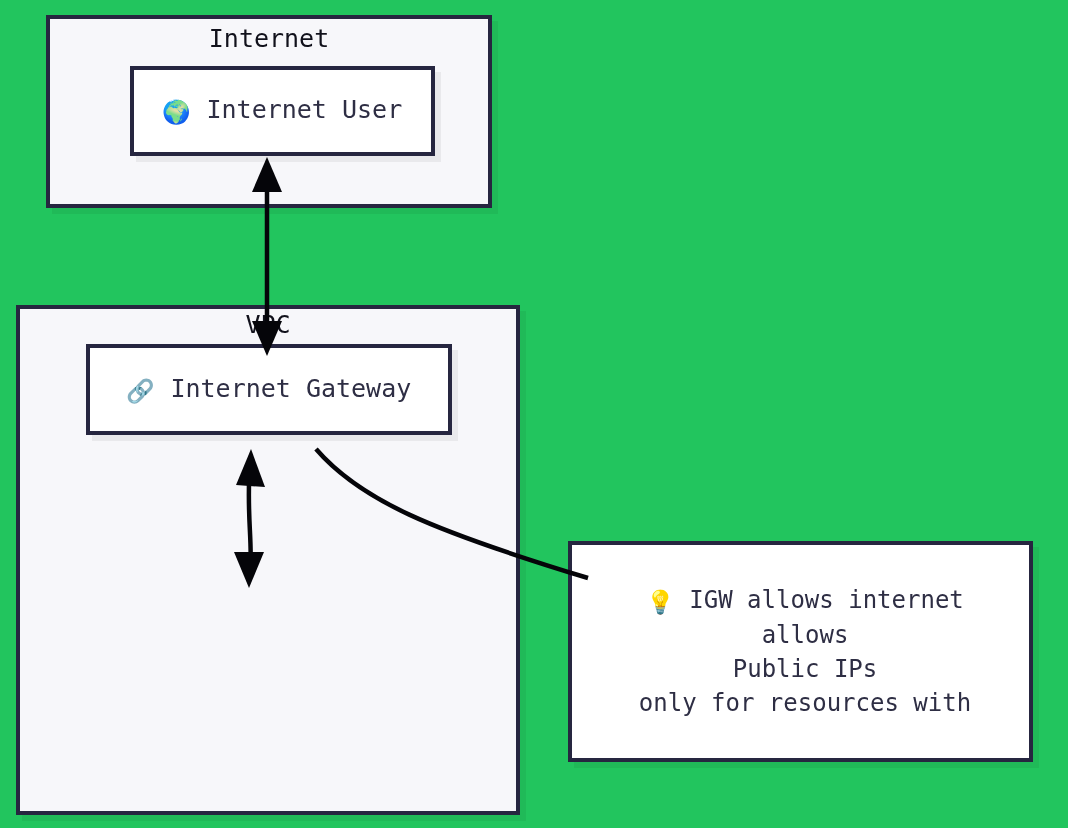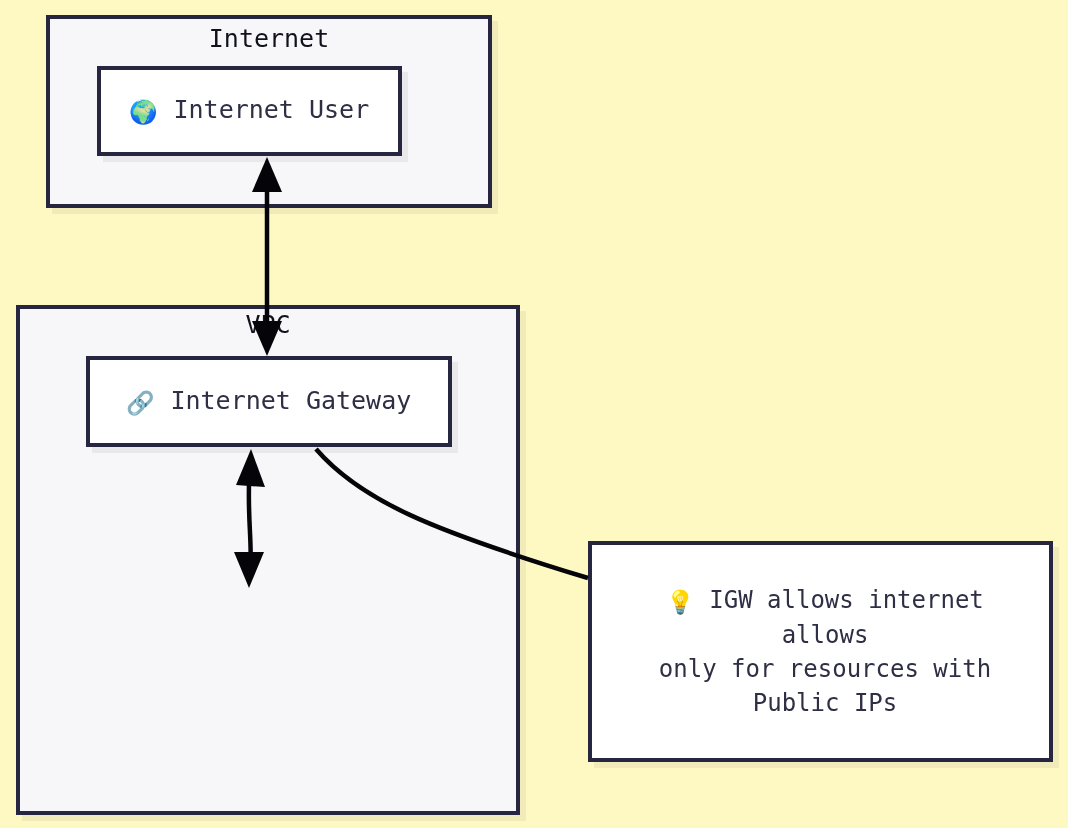--- a/index.html
+++ b/index.html
@@ -4,21 +4,21 @@
 <style>
   html, body {
     margin: 0;
     padding: 0;
     background: #ffffff;
   }
   #canvas {
     position: relative;
     width: 1068px;
     height: 828px;
-    background: #fef9c3;
+    background: #22c55e;
     font-family: "DejaVu Sans Mono", monospace;
     overflow: hidden;
   }
 
   
   .group {
     position: absolute;
     background: #f7f7fa;
     border: 4px solid #262640;
     box-sizing: border-box;
@@ -90,47 +90,47 @@
 </style>
 </head>
 <body>
 
 <div id="canvas">
 
   <div class="group" style="left:46px; top:15px; width:446px; height:193px;">
   </div>
   <div class="group-title" style="left:46px; top:24px; width:446px;">Internet</div>
 
-  <div class="node" style="left:97px; top:66px; width:305px; height:90px;">
+  <div class="node" style="left:130px; top:66px; width:305px; height:90px;">
     <div class="node-line">
       <span class="emoji">🌍</span>
       <span>Internet User</span>
     </div>
   </div>
 
   <div class="group" style="left:16px; top:305px; width:504px; height:510px;">
   </div>
   <div class="group-title" style="left:16px; top:310px; width:504px;">VPC</div>
 
-  <div class="node" style="left:86px; top:356px; width:366px; height:91px;">
+  <div class="node" style="left:86px; top:344px; width:366px; height:91px;">
     <div class="node-line">
       <span class="emoji">🔗</span>
       <span>Internet Gateway</span>
     </div>
   </div>
 
 
-  <div class="node note" style="left:588px; top:541px; width:465px; height:221px;padding-left:9px;">
+  <div class="node note" style="left:568px; top:541px; width:465px; height:221px;padding-left:9px;">
     <div class="node-line">
       <span class="emoji">💡</span>
       <span>IGW allows internet</span>
     </div>
     <div class="node-line">allows</div>
+    <div class="node-line">Public IPs</div>
     <div class="node-line">only for resources with</div>
-    <div class="node-line">Public IPs</div>
   </div>
 
   <svg id="edges" viewBox="0 0 1068 828">
 
     <g>
       <line class="edge" x1="267" y1="175" x2="267" y2="338"></line>
       <polygon class="edge-head" points="267,157 252,192 282,192"></polygon>
       <polygon class="edge-head" points="267,356 252,321 282,321"></polygon>
     </g>
 

